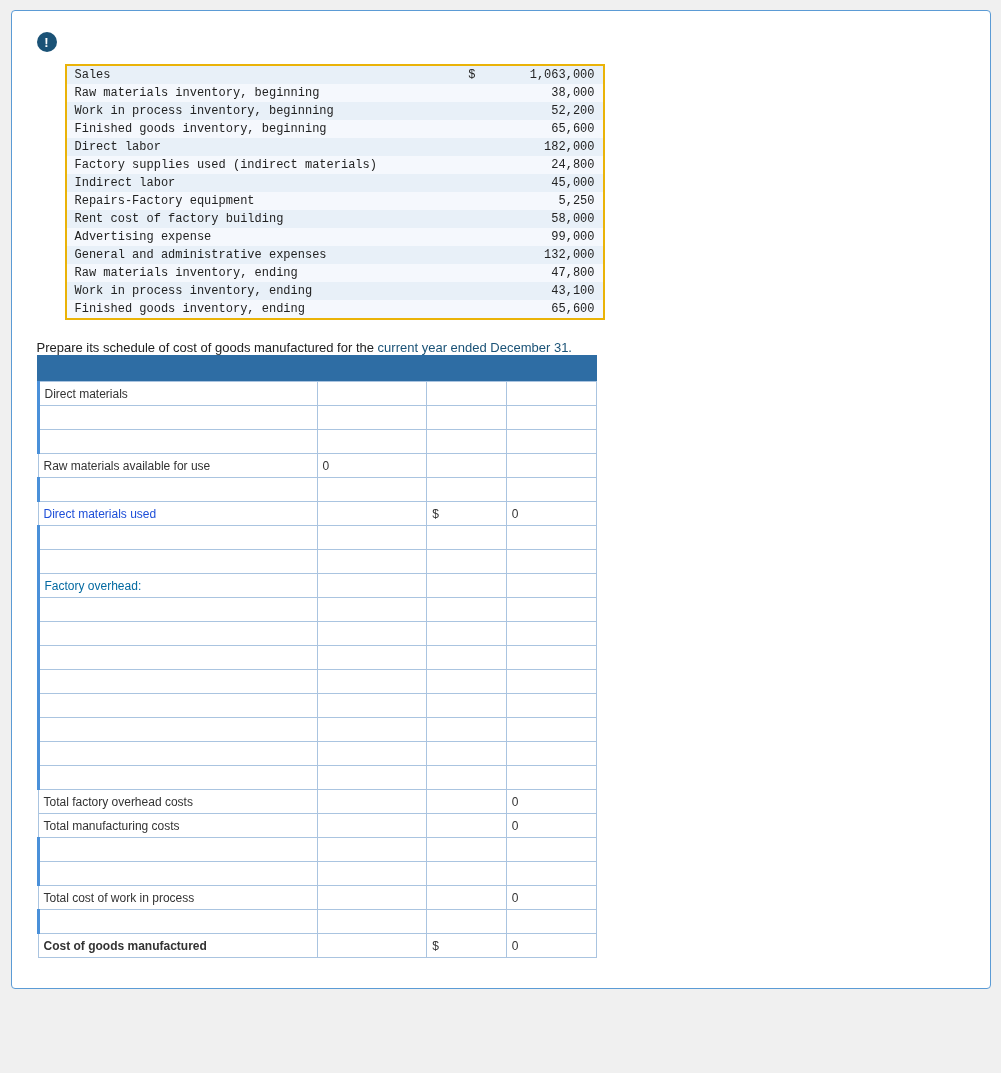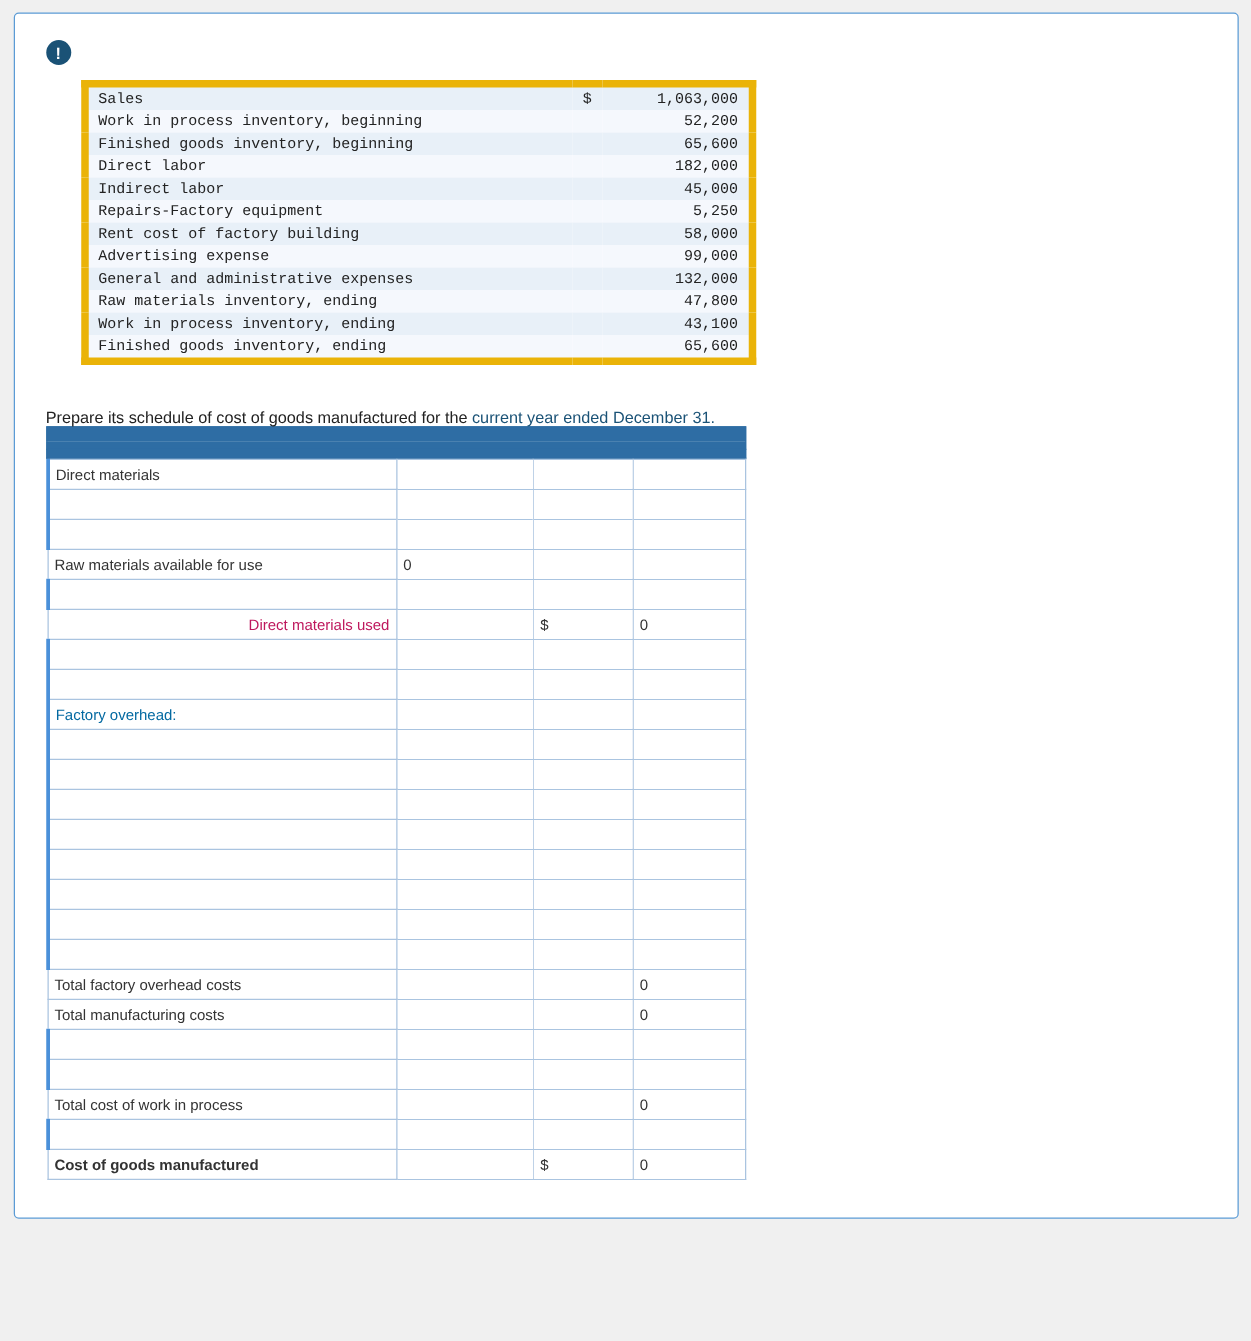--- a/index.html
+++ b/index.html
@@ -44,24 +44,24 @@
       margin-bottom: 4px;
     }
     .intro-text {
       font-size: 13px;
       color: #222;
       margin-bottom: 14px;
       margin-left: 28px;
     }
     
     .balances-table {
-      border: 6px solid #eab308;
+      border: 2px solid #eab308;
       width: 540px;
       margin-left: 28px;
-      margin-bottom: 34px;
+      margin-bottom: 20px;
       border-collapse: collapse;
       font-size: 12px;
       font-family: 'Courier New', monospace;
     }
     .balances-table tr:nth-child(odd) {
       background: #e8f0f8;
     }
     .balances-table tr:nth-child(even) {
       background: #f5f8fd;
     }
@@ -174,33 +174,43 @@
   </div>
 
   <table class="balances-table">
     <tbody id="balances-body">
         <tr>
     <td class="label-col">Sales</td>
     <td class="dollar">$</td>
     <td class="amount">1,063,000</td>
   </tr>
         <tr>
+    <td class="label-col">Raw materials inventory, beginning</td>
+    <td class="dollar"></td>
+    <td class="amount">38,000</td>
+  </tr>
+        <tr>
     <td class="label-col">Work in process inventory, beginning</td>
     <td class="dollar"></td>
     <td class="amount">52,200</td>
   </tr>
         <tr>
     <td class="label-col">Finished goods inventory, beginning</td>
     <td class="dollar"></td>
     <td class="amount">65,600</td>
   </tr>
         <tr>
     <td class="label-col">Direct labor</td>
     <td class="dollar"></td>
     <td class="amount">182,000</td>
+  </tr>
+        <tr>
+    <td class="label-col">Factory supplies used (indirect materials)</td>
+    <td class="dollar"></td>
+    <td class="amount">24,800</td>
   </tr>
         <tr>
     <td class="label-col">Indirect labor</td>
     <td class="dollar"></td>
     <td class="amount">45,000</td>
   </tr>
         <tr>
     <td class="label-col">Repairs-Factory equipment</td>
     <td class="dollar"></td>
     <td class="amount">5,250</td>
@@ -280,21 +290,21 @@
     <td class="input-col2 input-cell"><input type="text" value="" style=""></td>
     <td class="input-col3 input-cell"></td>
   </tr>
           <tr>
     <td class="label-col" style="border-left: 3px solid #4a90d9;"></td>
     <td class="input-col1 input-cell"><input type="text" value="" style=""></td>
     <td class="input-col2 input-cell"><input type="text" value="" style=""></td>
     <td class="input-col3 input-cell"><input type="text" value="" style=""></td>
   </tr>
           <tr>
-    <td class="label-col" style="color:#be185d;text-align:right;">  Direct materials used</td>
+    <td class="label-col" style="color:#1d4ed8;">  Direct materials used</td>
     <td class="input-col1 input-cell"><input type="text" value="" style=""></td>
     <td class="input-col2 input-cell"><span class="dollar-sign">$</span></td>
     <td class="input-col3 input-cell"><span class="value-display">0</span></td>
   </tr>
           <tr>
     <td class="label-col" style="border-left: 3px solid #4a90d9;"></td>
     <td class="input-col1 input-cell"><input type="text" value="" style=""></td>
     <td class="input-col2 input-cell"><input type="text" value="" style=""></td>
     <td class="input-col3 input-cell"><input type="text" value="" style=""></td>
   </tr>

